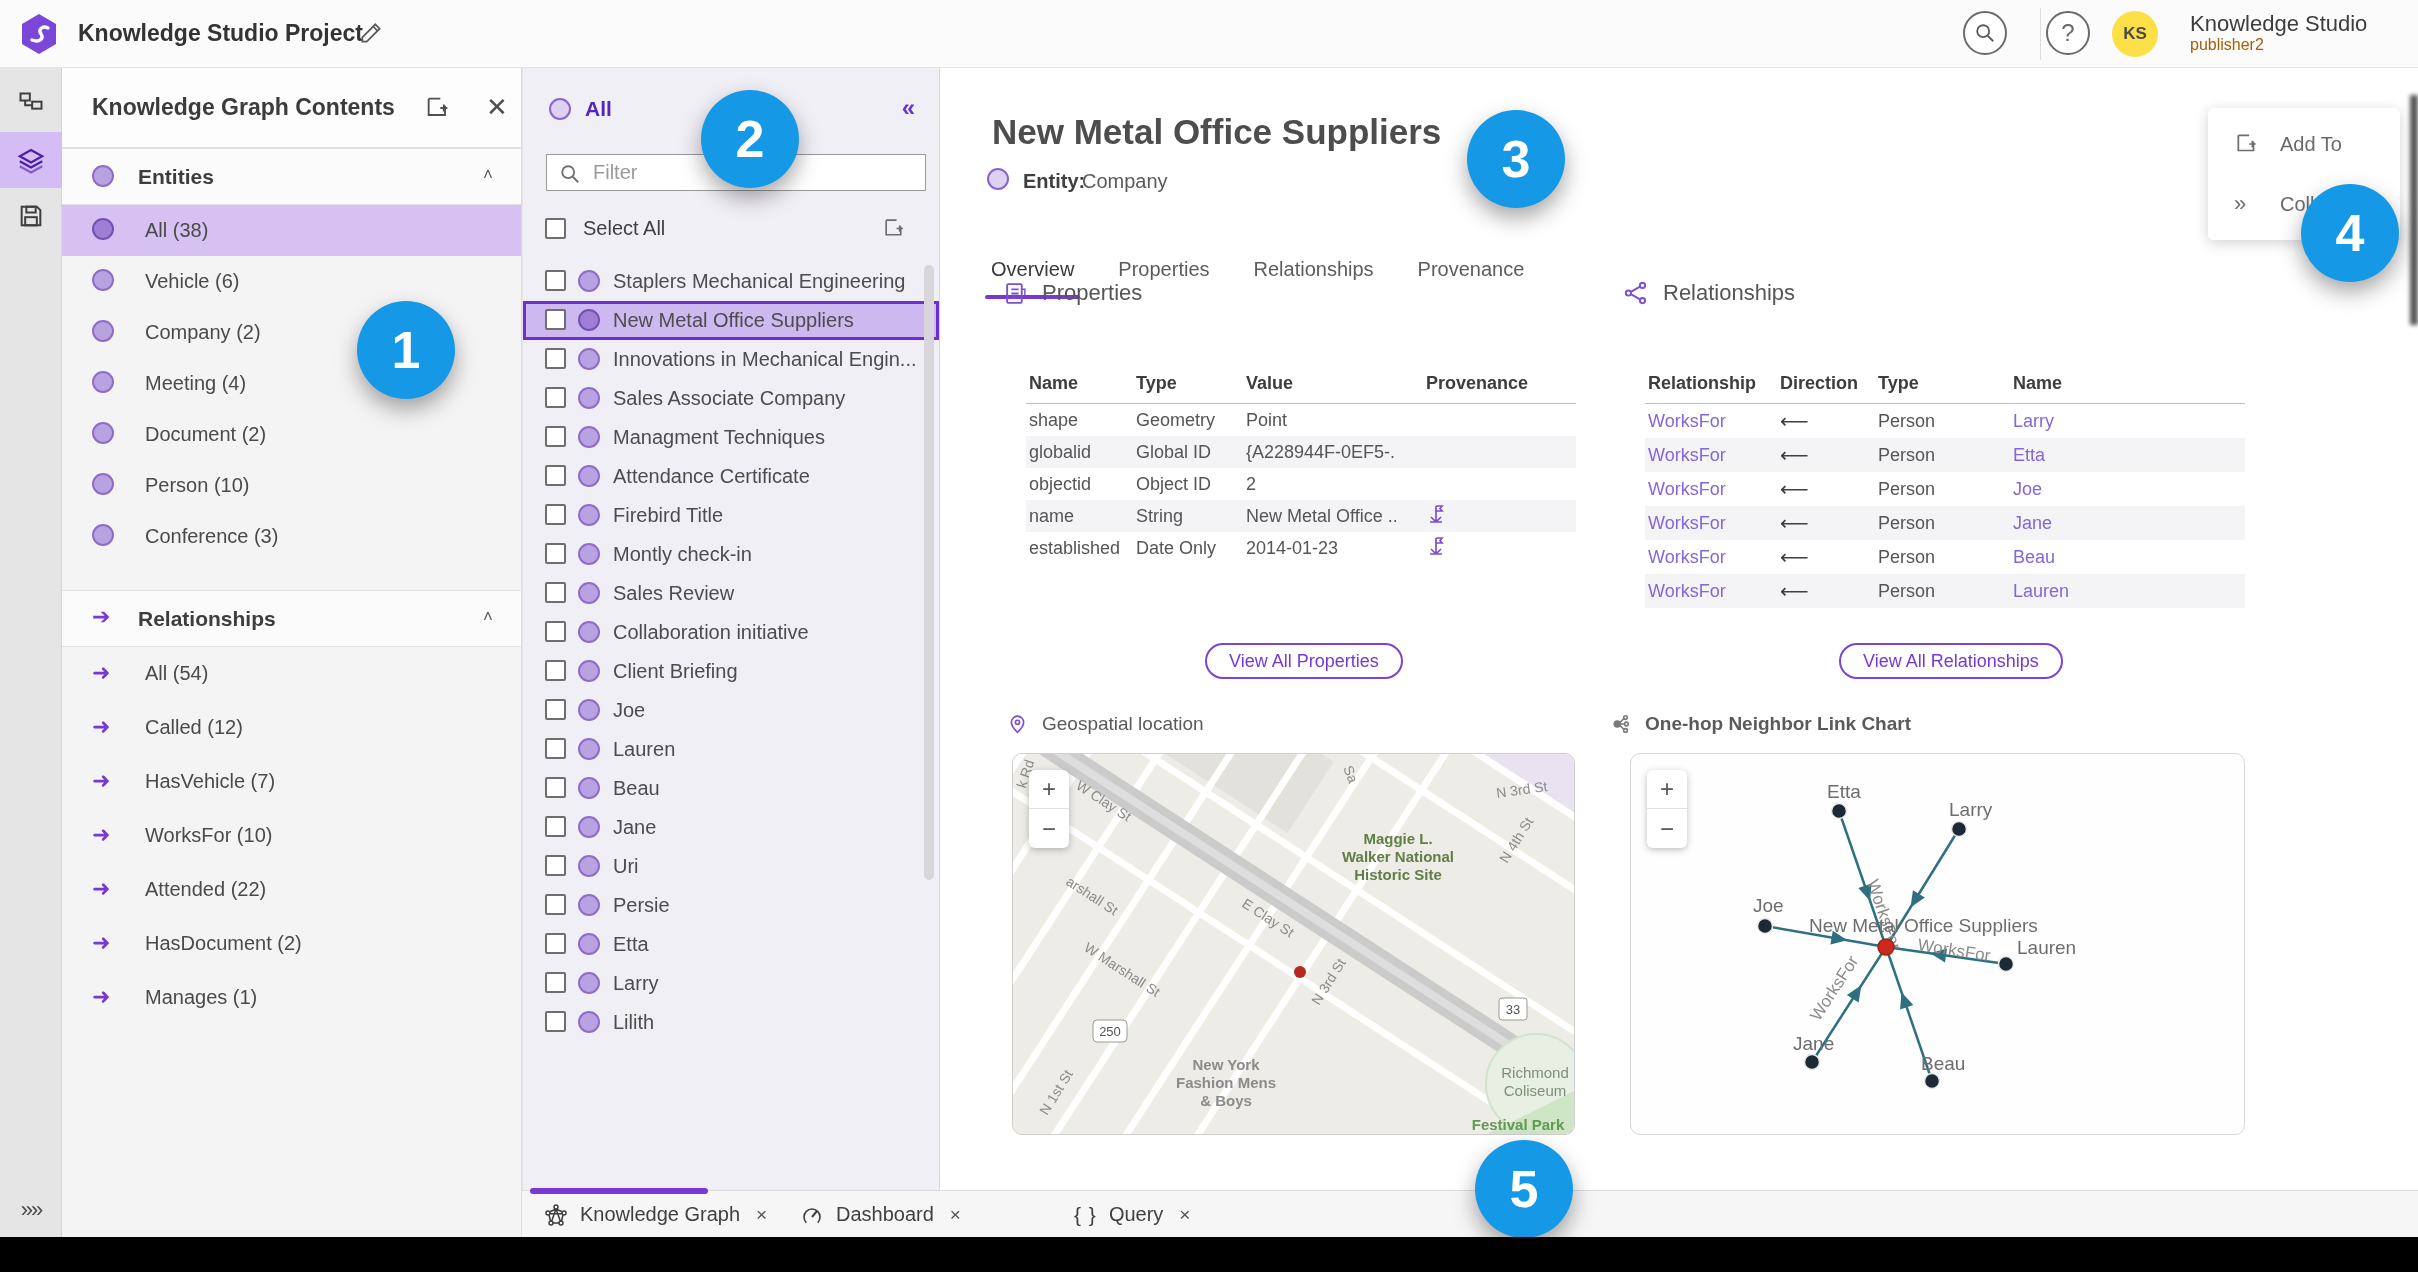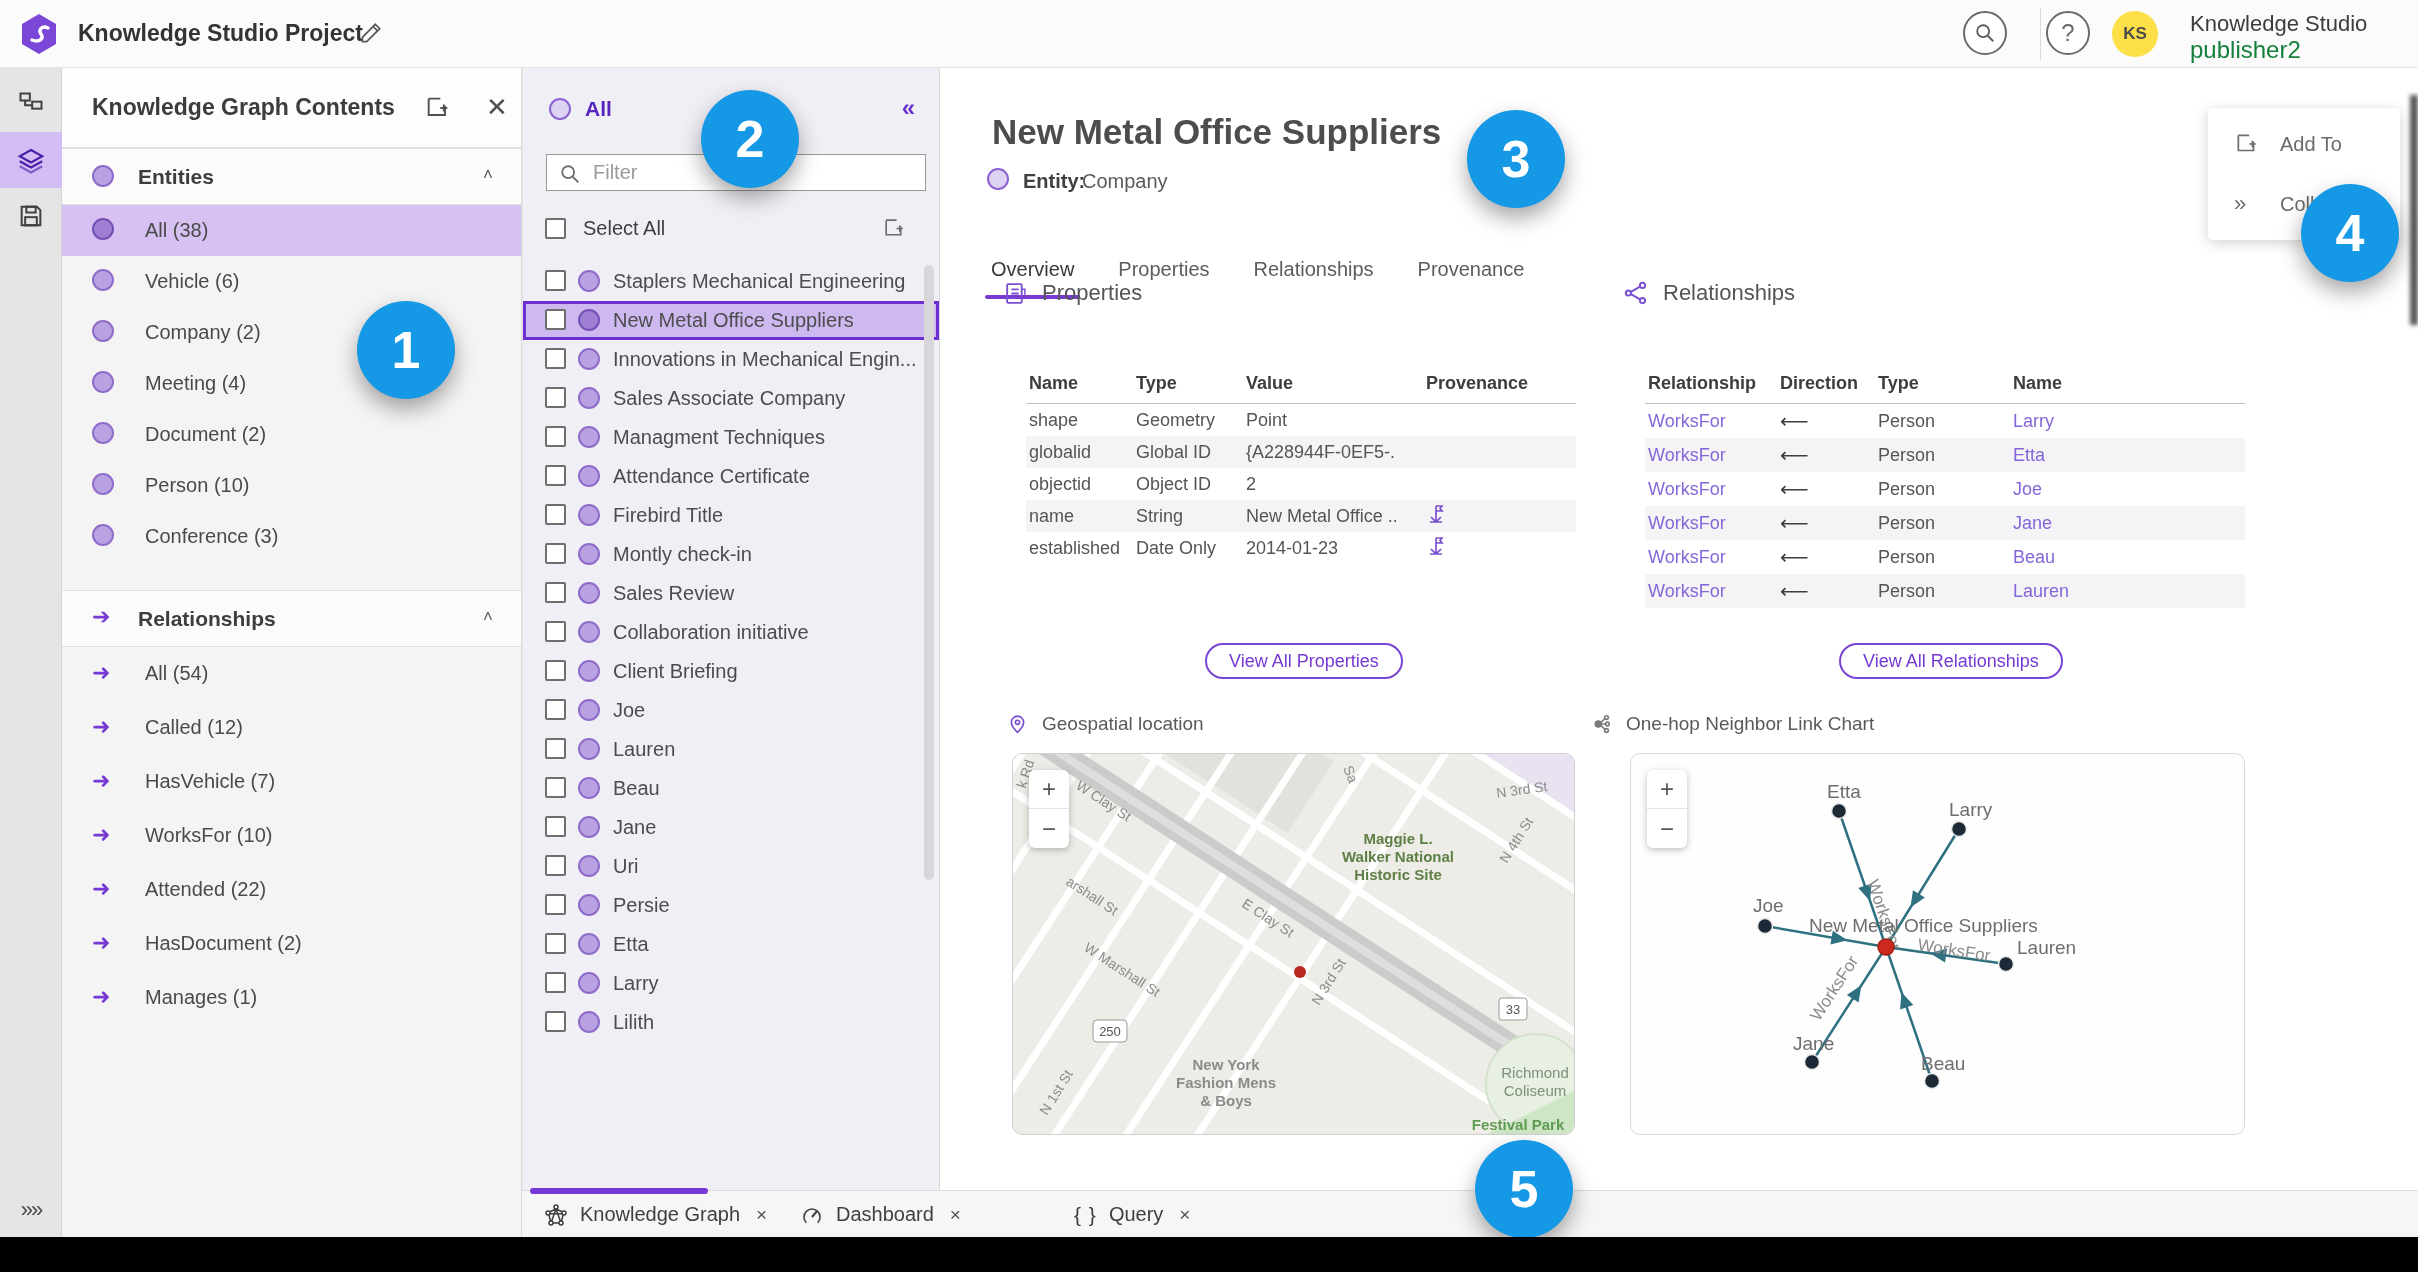--- a/index.html
+++ b/index.html
@@ -13,21 +13,21 @@
   #logo { left:18px; top:13px; width:42px; height:42px; }
   #proj-title { left:78px; top:20px; font-size:23px; font-weight:600; color:#333; }
   #edit-pencil { left:358px; top:20px; width:26px; height:26px; color:#595959; }
   .tb-circle { width:44px; height:44px; border:2px solid #6a6a6a; border-radius:50%; top:11px; display:flex; align-items:center; justify-content:center; color:#5a5a5a; background:#fff; }
   #tb-search { left:1963px; }
   #tb-divider { left:2040px; top:8px; width:1px; height:52px; background:#dcdcdc; }
   #tb-help { left:2046px; font-size:24px; color:#6a6a6a; }
   #tb-avatar { left:2112px; top:11px; width:46px; height:46px; border-radius:50%; background:#fde047; display:flex; align-items:center; justify-content:center; font-size:17px; font-weight:700; color:#4a4a4a; }
   #tb-user { left:2190px; top:11px; line-height:1.15; }
   #tb-user .n1 { font-size:22px; color:#3c3c3c; }
-  #tb-user .n2 { font-size:24px; color:#15803d; }
+  #tb-user .n2 { font-size:16px; color:#a16207; }
 
   
   #rail { left:0; top:68px; width:62px; height:1169px; background:#e5e5e5; border-right:1px solid #d4d4d4; z-index:4; }
   .rail-btn { position:absolute; left:0; width:62px; height:56px; display:flex; align-items:center; justify-content:center; color:#3f3f3f; }
   .rail-btn.sel { background:#d4bdf4; color:#4a1ea8; }
   #rail-expand { position:absolute; left:0; bottom:14px; width:62px; text-align:center; font-size:22px; color:#4a4a4a; letter-spacing:-2px; }
 
   
   #panel1 { left:62px; top:68px; width:460px; height:1169px; background:#f4f4f4; border-right:1px solid #ddd; z-index:3; }
   #p1-head { position:absolute; left:0; top:0; width:100%; height:80px; background:#fdfdfd; border-bottom:1px solid #e0e0e0; }
@@ -532,21 +532,21 @@
     </div>
     <button class="pill-btn" style="left:898px; top:575px;text-align:center;">View All Relationships</button>
 
     <div class="sec-head" style="left:66px; top:645px; font-size:19px; color:#5a5a5a;">
       <svg width="21" height="21" viewBox="0 0 24 24" fill="none" stroke="#7a4fd0" stroke-width="1.9">
         <path d="M12 21 C12 21 5 14.5 5 9.5 a7 7 0 0 1 14 0 C19 14.5 12 21 12 21 Z"></path>
           <circle cx="12" cy="9.5" r="2.4"></circle>
       </svg>
       <span>Geospatial location</span>
     </div>
-    <div class="sec-head" style="left:649px; top:645px; font-size:19px; color:#5a5a5a;">
+    <div class="sec-head" style="left:668px; top:645px; font-size:19px; color:#5a5a5a;font-weight:bold;">
       <svg width="22" height="22" viewBox="0 0 24 24" fill="none" stroke="#7a7a7a" stroke-width="1.8">
         <circle cx="9" cy="12" r="3.2" fill="#7a7a7a"></circle>
           <circle cx="18" cy="5" r="2"></circle>
           <circle cx="19" cy="12" r="2"></circle>
           <circle cx="18" cy="19" r="2"></circle>
           <path d="M11.8 10.5 L16.3 6 M12.2 12 L17 12 M11.8 13.5 L16.3 18"></path>
       </svg>
       <span>One-hop Neighbor Link Chart</span>
     </div>
 

